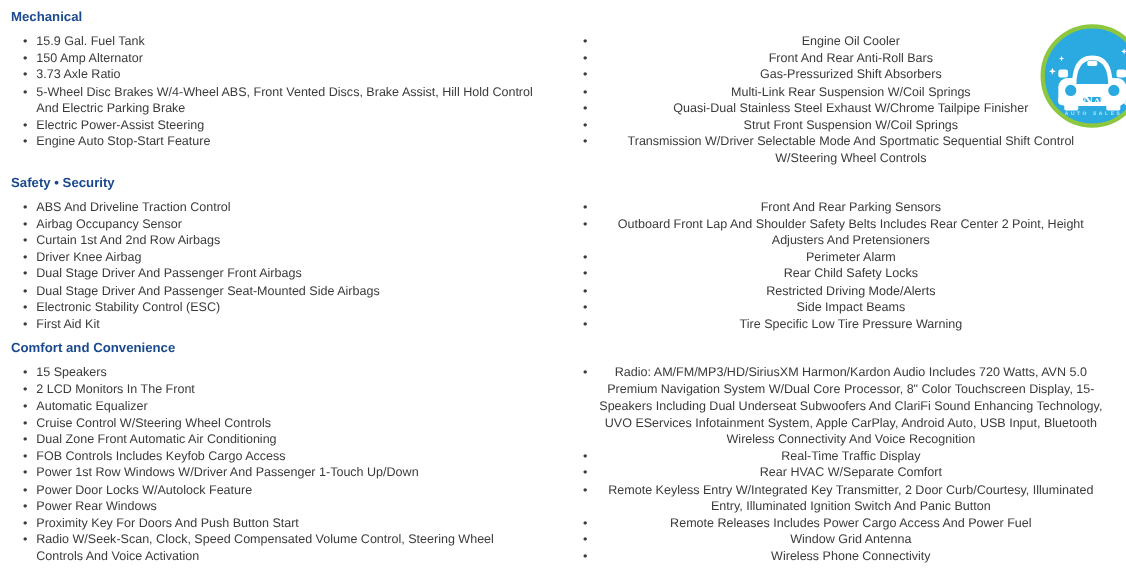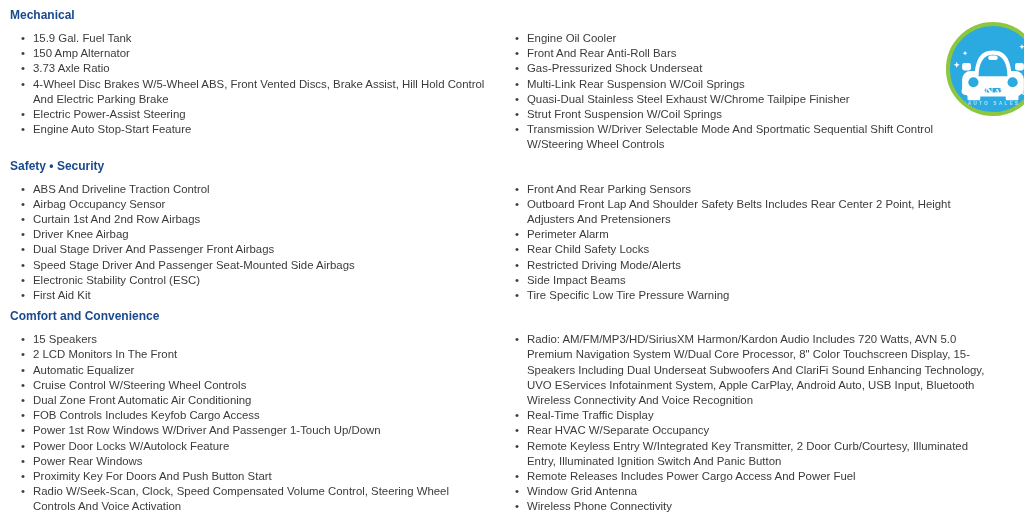--- a/index.html
+++ b/index.html
@@ -15,24 +15,24 @@
     width:1024px;height:524px;background:#ffffff;
     font-family:"Liberation Sans",sans-serif;
     overflow:hidden;position:relative;
   }
   .page{position:relative;width:1020px;height:524px;padding:8px 10px 0 10px;}
   .feature-section{margin-bottom:6px;}
   .section-title{
     font-size:12px;font-weight:bold;color:var(--heading);
     margin:0 0 8px 0;line-height:15px;
   }
-  .cols{display:flex;align-items:flex-start;}
+  .cols{display:flex;align-items:flex-start;gap:15px;}
   ul.col{list-style:none;margin:0;padding:0;}
   .col-left{width:494px;flex:0 0 494px;}
-  .col-right{width:500px;flex:0 0 500px;margin-left:4px;}
+  .col-right{width:500px;flex:0 0 500px;margin-left:4px;text-align:center;}
   li.feature-item{
     position:relative;padding-left:23px;padding-right:14px;
     font-size:11.4px;line-height:15.2px;color:var(--text);
   }
   li.feature-item::before{
     content:"\2022";
     position:absolute;left:11px;top:0;
     color:var(--text);
   }
   .logo{
@@ -57,46 +57,46 @@
 
 <div class="page">
   <div id="sections">
   <section class="feature-section">
     <h2 class="section-title">Mechanical</h2>
     <div class="cols">
       <ul class="col col-left">
             <li class="feature-item">15.9 Gal. Fuel Tank</li>
             <li class="feature-item">150 Amp Alternator</li>
             <li class="feature-item">3.73 Axle Ratio</li>
-            <li class="feature-item">4-Wheel Disc Brakes W/5-Wheel ABS, Front Vented Discs, Brake Assist, Hill Hold Control And Electric Parking Brake</li>
+            <li class="feature-item">5-Wheel Disc Brakes W/4-Wheel ABS, Front Vented Discs, Brake Assist, Hill Hold Control And Electric Parking Brake</li>
             <li class="feature-item">Electric Power-Assist Steering</li>
             <li class="feature-item">Engine Auto Stop-Start Feature</li>
           </ul>
       <ul class="col col-right">
             <li class="feature-item">Engine Oil Cooler</li>
             <li class="feature-item">Front And Rear Anti-Roll Bars</li>
-            <li class="feature-item">Gas-Pressurized Shock Underseat</li>
+            <li class="feature-item">Gas-Pressurized Shift Absorbers</li>
             <li class="feature-item">Multi-Link Rear Suspension W/Coil Springs</li>
             <li class="feature-item">Quasi-Dual Stainless Steel Exhaust W/Chrome Tailpipe Finisher</li>
             <li class="feature-item">Strut Front Suspension W/Coil Springs</li>
             <li class="feature-item">Transmission W/Driver Selectable Mode And Sportmatic Sequential Shift Control W/Steering Wheel Controls</li>
           </ul>
     </div>
   </section>
 
   <section class="feature-section">
     <h2 class="section-title">Safety • Security</h2>
     <div class="cols">
       <ul class="col col-left">
             <li class="feature-item">ABS And Driveline Traction Control</li>
             <li class="feature-item">Airbag Occupancy Sensor</li>
             <li class="feature-item">Curtain 1st And 2nd Row Airbags</li>
             <li class="feature-item">Driver Knee Airbag</li>
             <li class="feature-item">Dual Stage Driver And Passenger Front Airbags</li>
-            <li class="feature-item">Speed Stage Driver And Passenger Seat-Mounted Side Airbags</li>
+            <li class="feature-item">Dual Stage Driver And Passenger Seat-Mounted Side Airbags</li>
             <li class="feature-item">Electronic Stability Control (ESC)</li>
             <li class="feature-item">First Aid Kit</li>
           </ul>
       <ul class="col col-right">
             <li class="feature-item">Front And Rear Parking Sensors</li>
             <li class="feature-item">Outboard Front Lap And Shoulder Safety Belts Includes Rear Center 2 Point, Height Adjusters And Pretensioners</li>
             <li class="feature-item">Perimeter Alarm</li>
             <li class="feature-item">Rear Child Safety Locks</li>
             <li class="feature-item">Restricted Driving Mode/Alerts</li>
             <li class="feature-item">Side Impact Beams</li>
@@ -117,21 +117,21 @@
             <li class="feature-item">FOB Controls Includes Keyfob Cargo Access</li>
             <li class="feature-item">Power 1st Row Windows W/Driver And Passenger 1-Touch Up/Down</li>
             <li class="feature-item">Power Door Locks W/Autolock Feature</li>
             <li class="feature-item">Power Rear Windows</li>
             <li class="feature-item">Proximity Key For Doors And Push Button Start</li>
             <li class="feature-item">Radio W/Seek-Scan, Clock, Speed Compensated Volume Control, Steering Wheel Controls And Voice Activation</li>
           </ul>
       <ul class="col col-right">
             <li class="feature-item">Radio: AM/FM/MP3/HD/SiriusXM Harmon/Kardon Audio Includes 720 Watts, AVN 5.0 Premium Navigation System W/Dual Core Processor, 8" Color Touchscreen Display, 15-Speakers Including Dual Underseat Subwoofers And ClariFi Sound Enhancing Technology, UVO EServices Infotainment System, Apple CarPlay, Android Auto, USB Input, Bluetooth Wireless Connectivity And Voice Recognition</li>
             <li class="feature-item">Real-Time Traffic Display</li>
-            <li class="feature-item">Rear HVAC W/Separate Occupancy</li>
+            <li class="feature-item">Rear HVAC W/Separate Comfort</li>
             <li class="feature-item">Remote Keyless Entry W/Integrated Key Transmitter, 2 Door Curb/Courtesy, Illuminated Entry, Illuminated Ignition Switch And Panic Button</li>
             <li class="feature-item">Remote Releases Includes Power Cargo Access And Power Fuel</li>
             <li class="feature-item">Window Grid Antenna</li>
             <li class="feature-item">Wireless Phone Connectivity</li>
           </ul>
     </div>
   </section>
 </div>
 
   <div class="logo">

